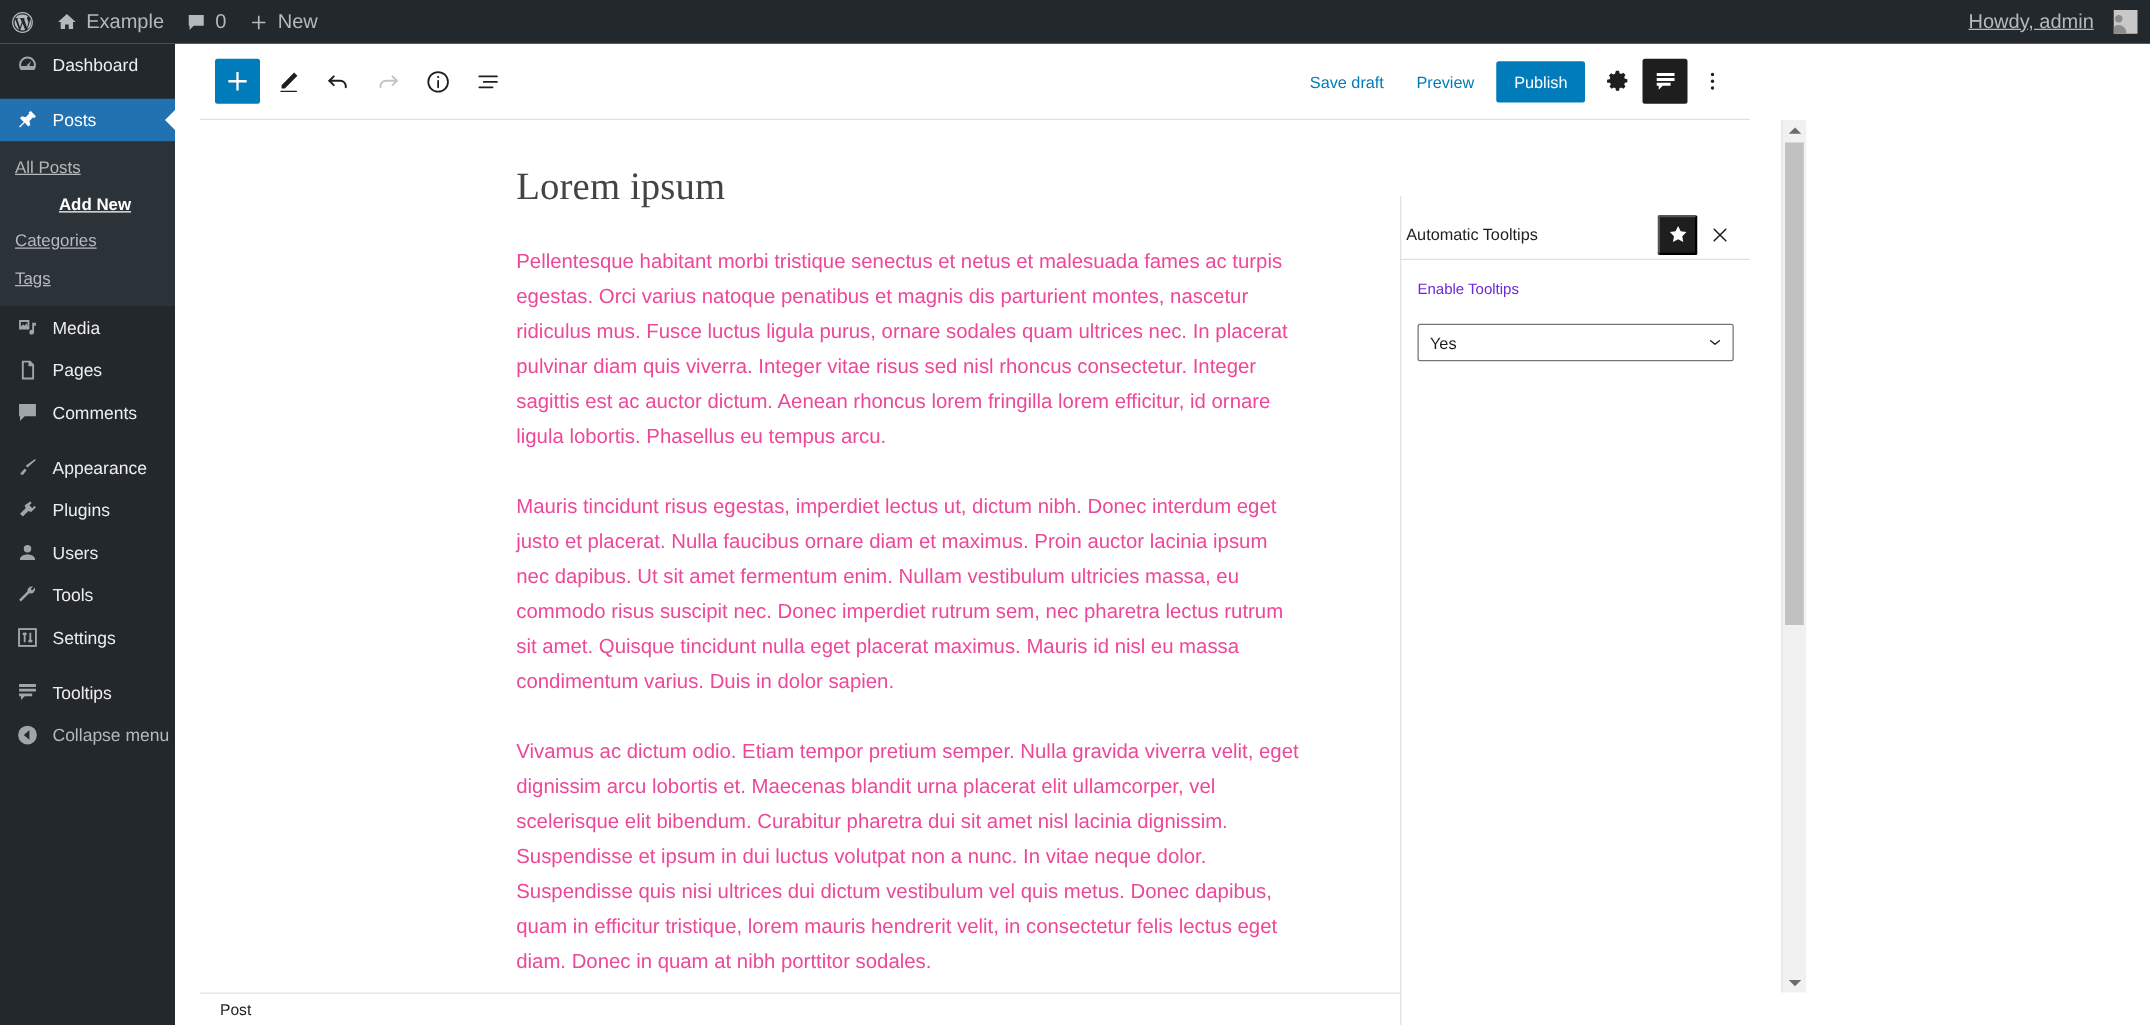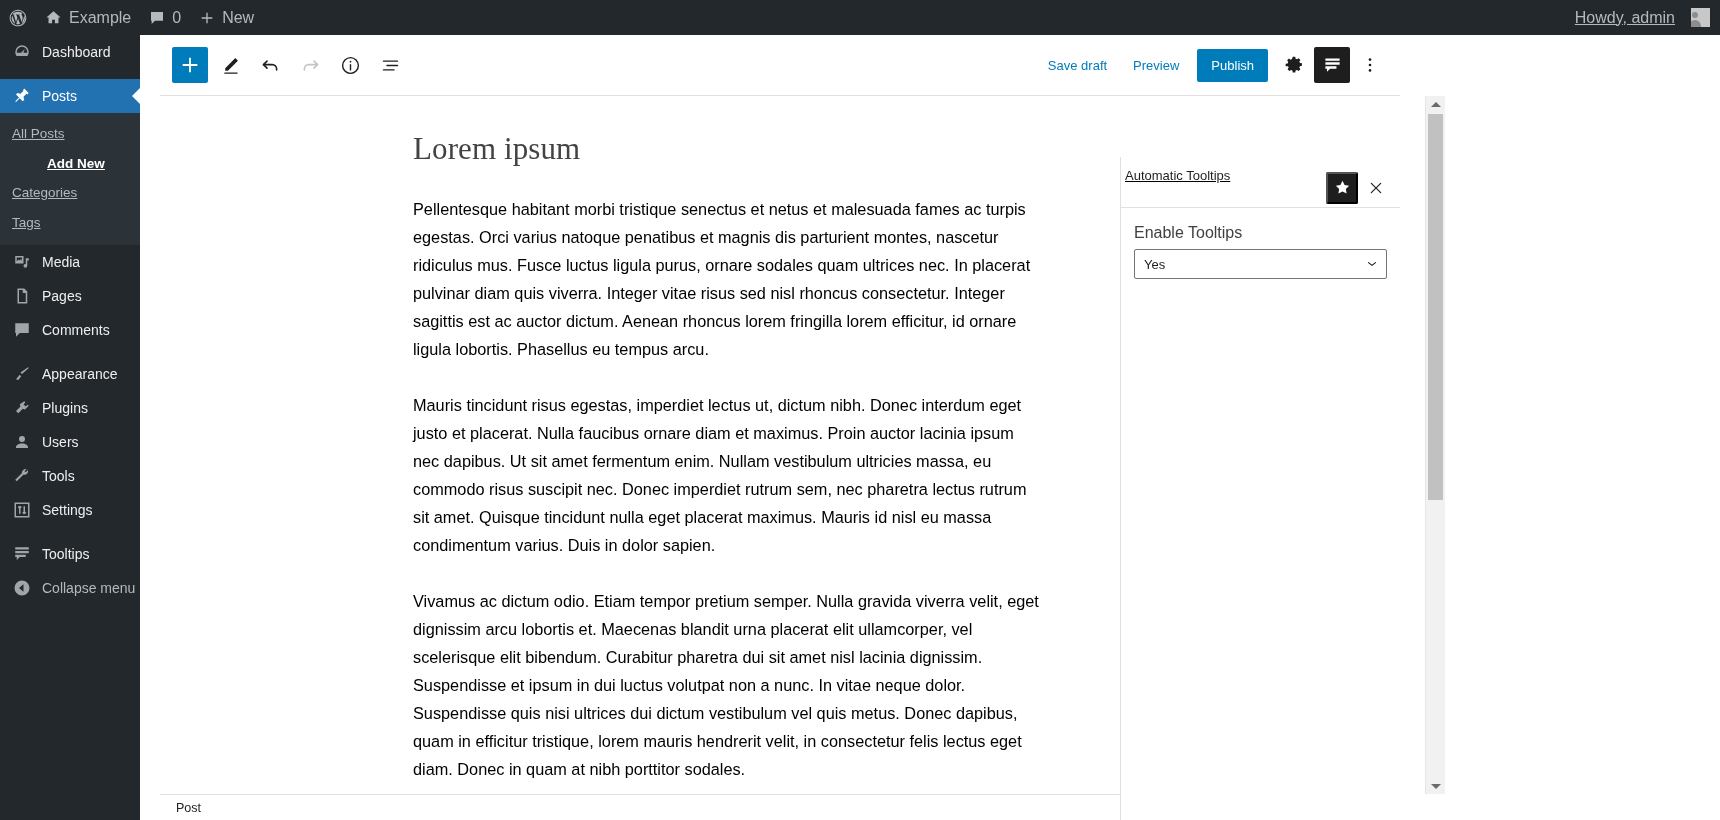--- a/index.html
+++ b/index.html
@@ -100,21 +100,21 @@
     position: absolute; top: 0; left: 0; width: 1165px;
     padding: 34px 0 0 0;
   }
   .postcontent { width: 627px; margin-left: 253px; }
   .post-title {
     font-family: "Liberation Serif", serif;
     font-size: 31px; font-weight: normal; color: #434343;
     letter-spacing: .1px; line-height: 1.2; margin-bottom: 28px;
   }
   .post-p {
-    font-size: 16.3px; line-height: 1.72; color: #000000; margin-bottom: 28px;
+    font-size: 16.3px; line-height: 1.72; color: #ec4899; margin-bottom: 28px;
   }
 
   
   #vscroll {
     position: absolute; top: 0; left: 1265px; width: 20px; bottom: 26px;
     background: #f1f1f1; border-left: 1px solid #e6e6e6;
   }
   #vscroll .arrow {
     position: absolute; left: 0; width: 19px; height: 16px;
     display: flex; align-items: center; justify-content: center;
@@ -136,37 +136,36 @@
     display: flex; align-items: center; padding-left: 16px;
     font-size: 12.5px; color: #1e1e1e;
   }
 
   
   #sidebar {
     position: absolute; top: 61px; right: 0; width: 280px; bottom: 0;
     background: #fff; border-left: 1px solid #e0e0e0; z-index: 10;
   }
   #sb-header {
-    height: 40px; display: flex; 
+    height: 40px; display: flex; align-items: center;
     padding: 0 8px 0 4px; border-bottom: 1px solid #e0e0e0;
     margin-top: 11px;
-    text-decoration: underline;
   }
   #sb-title { font-size: 13px; color: #1e1e1e; font-weight: normal; }
   .sb-actions { margin-left: auto; display: flex; align-items: center; gap: 2px; }
   .sb-star {
     width: 32px; height: 32px; background: #1e1e1e; color: #fff;
     display: flex; align-items: center; justify-content: center; border-radius: 2px;
   }
   .sb-close {
     width: 32px; height: 32px; color: #1e1e1e; background: none; border: none;
     display: flex; align-items: center; justify-content: center;
   }
   #sb-body { padding: 16px 13px 0 13px; }
-  .field-label { font-size: 16px; color: #404040; margin-bottom: 7px; display: block; }
+  .field-label { font-size: 12px; color: #6d28d9; margin-bottom: 21px; display: block; }
   .select-wrap { position: relative; }
   .select-box {
     width: 100%; height: 30px; border: 1px solid #757575; border-radius: 2px;
     font-size: 13px; color: #1e1e1e; padding: 0 26px 0 9px;
     display: flex; align-items: center; background: #fff;
   }
   .select-chevron {
     position: absolute; right: 8px; top: 0; height: 30px;
     display: flex; align-items: center; color: #1e1e1e; pointer-events: none;
   }

